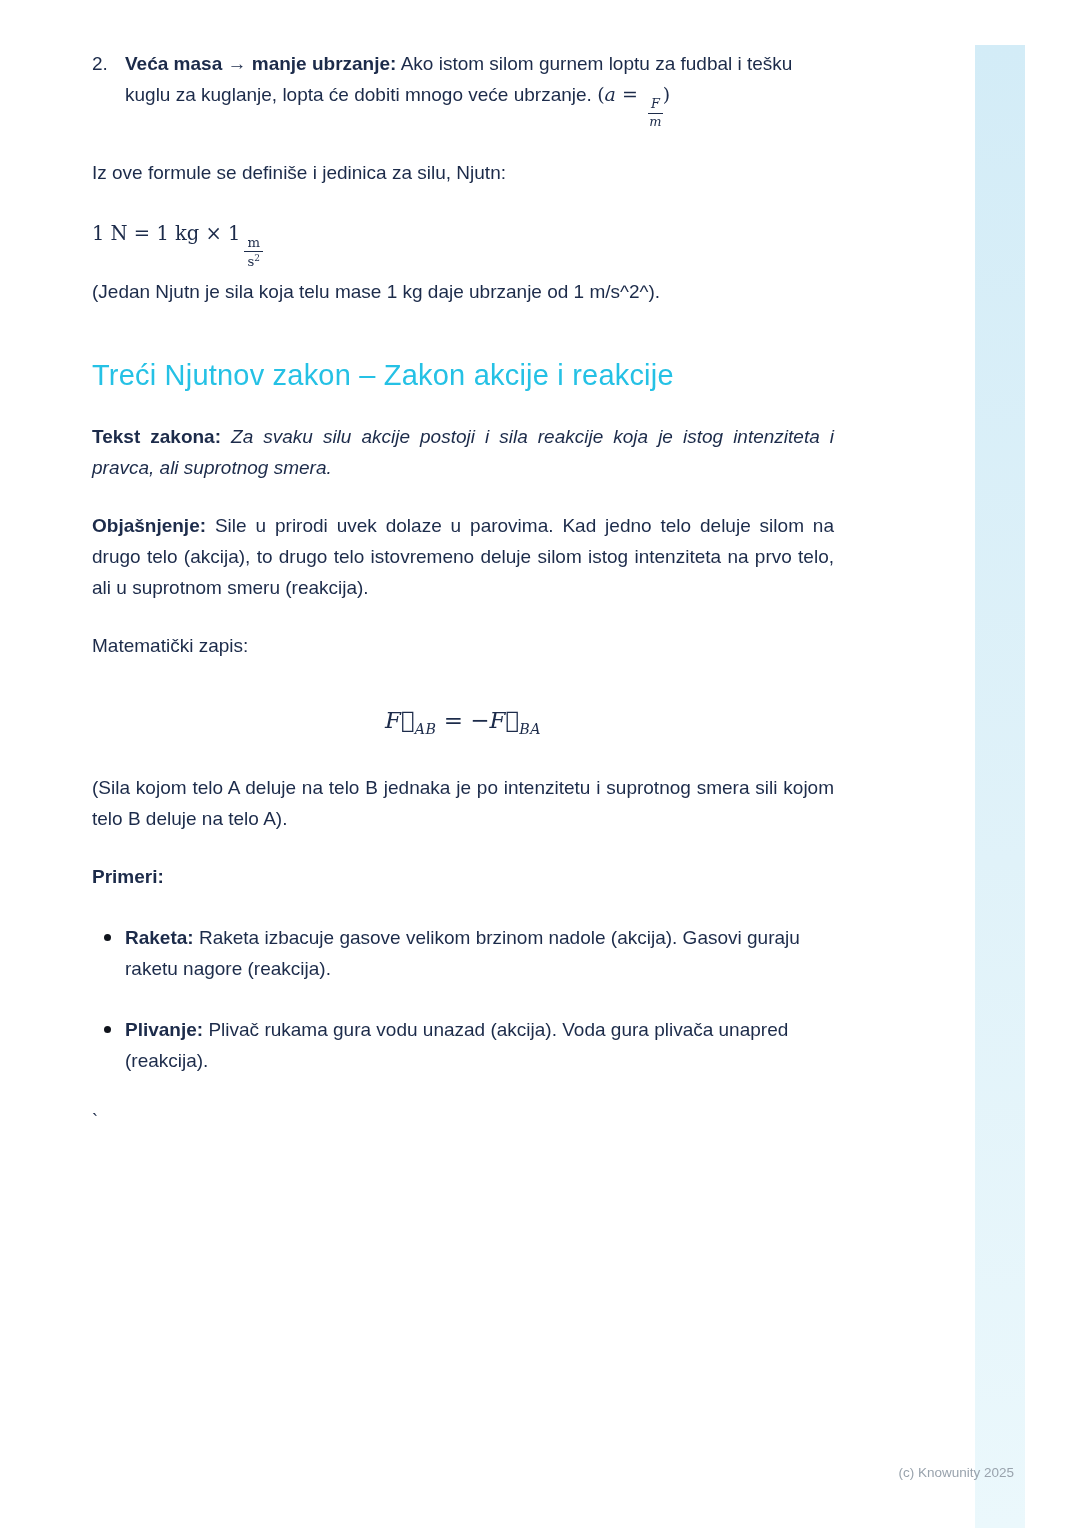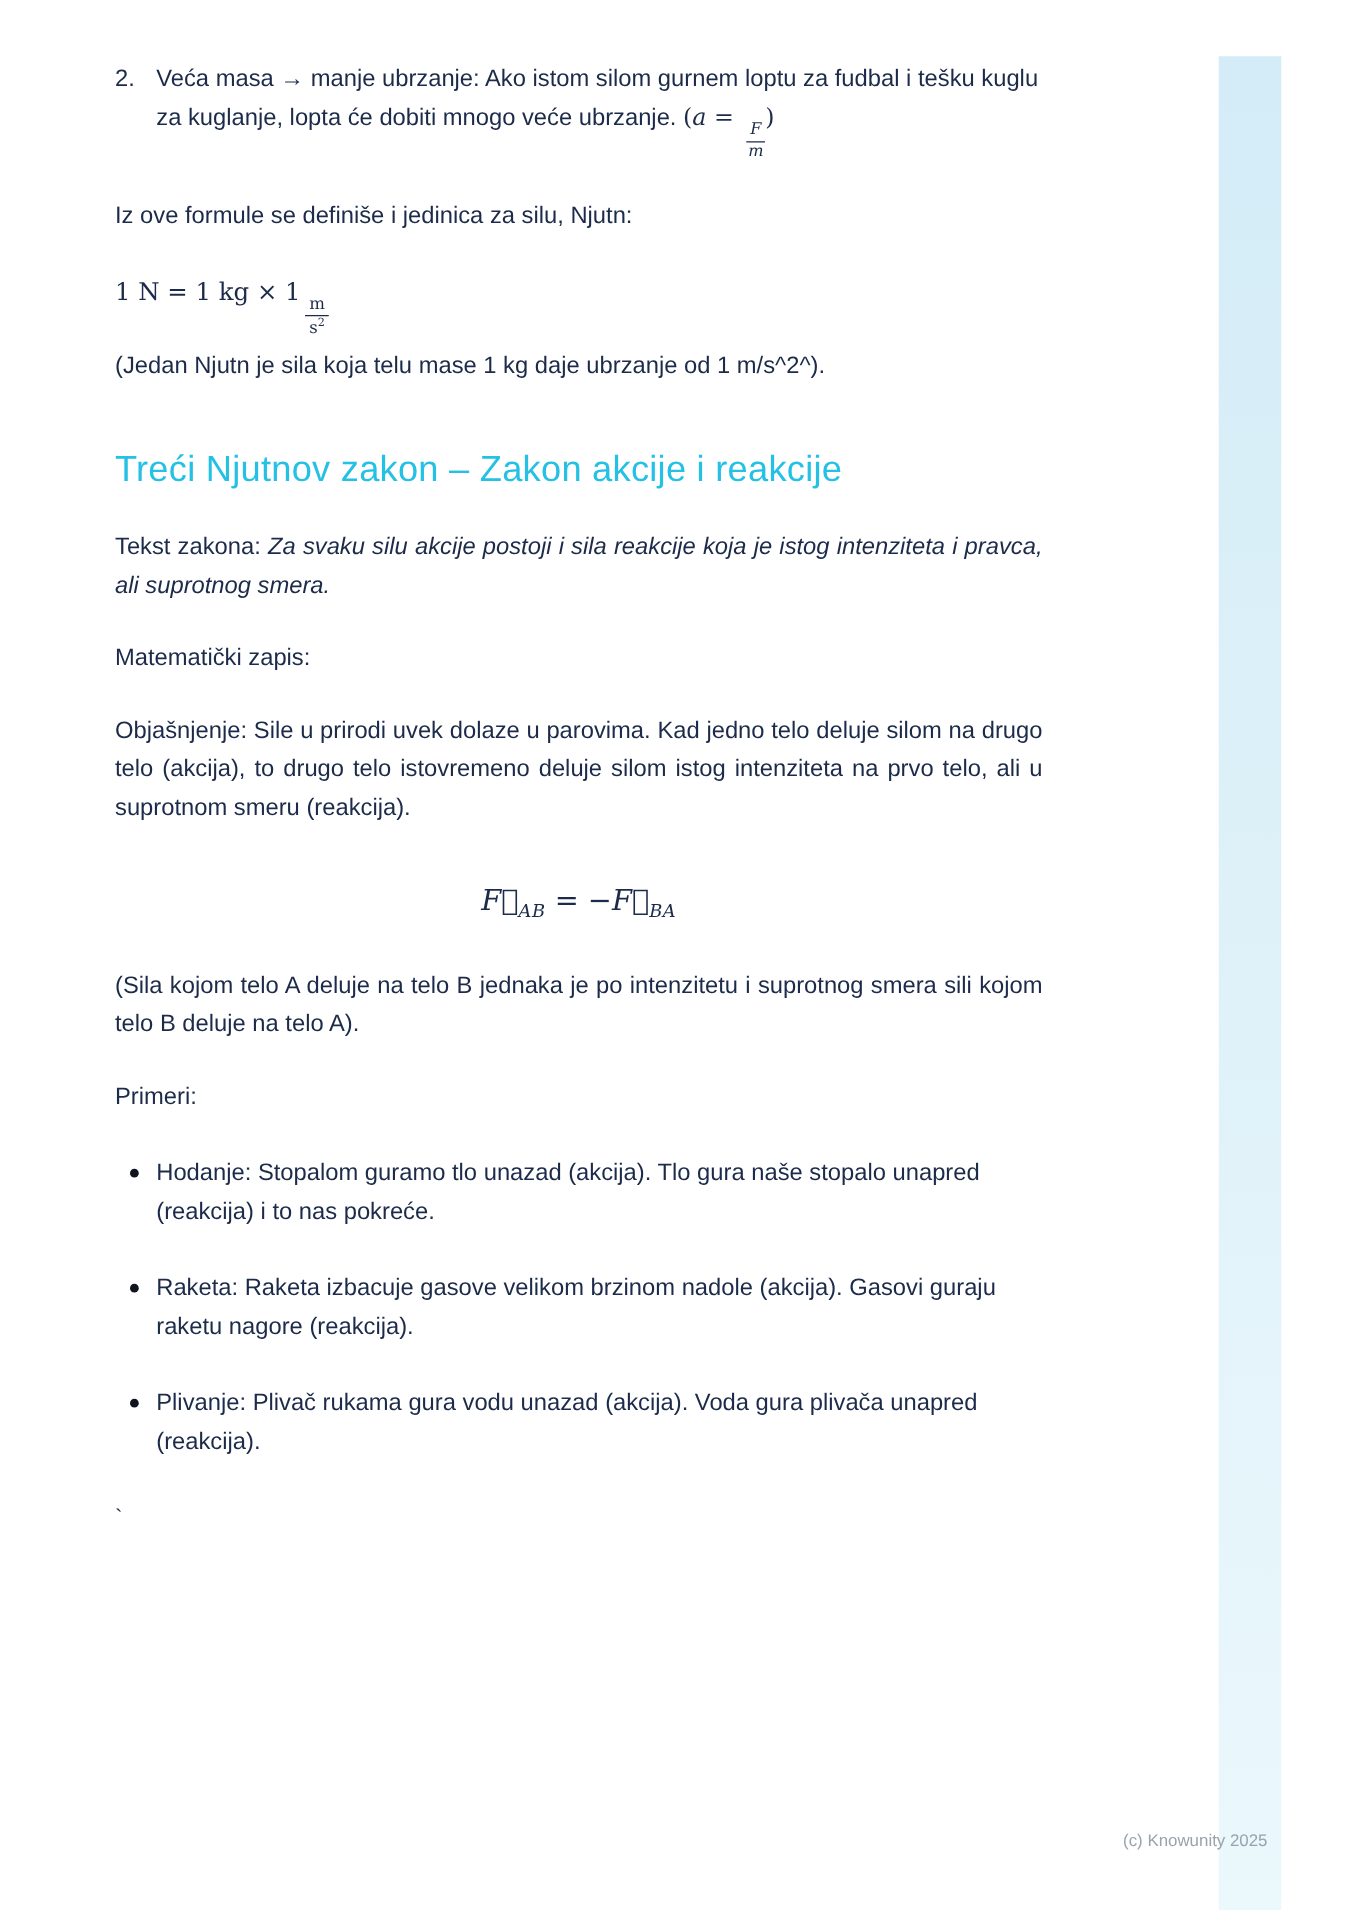--- a/index.html
+++ b/index.html
@@ -18,21 +18,21 @@
     width:50px; height:1483px;
     background:linear-gradient(180deg, var(--stripe-top,#d3ecf7) 0%, #e0f2f9 55%, var(--stripe-bottom,#ebf8fc) 100%);
   }
   .content {
     position:absolute; left:92px; top:48px; width:742px;
     color:var(--text,#1c2b4a);
     font-size:19px; line-height:31px;
   }
   .para { margin-top:27px; }
   .justify { text-align:justify; }
-  strong { font-weight:400; }
+  strong { font-weight:700; }
   em { font-style:italic; }
 
   .list-item { display:flex; }
   .li-num { flex:0 0 33px; }
   .li-text { flex:1; }
 
   .heading {
     margin-top:50px;
     font-size:29px; line-height:37px; font-weight:400;
     color:var(--heading,#25c1e5);
@@ -107,45 +107,38 @@
 
     <p class="para tight">(Jedan Njutn je sila koja telu mase 1 kg daje ubrzanje od 1 m/s^2^).</p>
 
     <h1 class="heading">Treći Njutnov zakon – Zakon akcije i reakcije</h1>
 
     <p class="para justify">
       <strong>Tekst zakona:</strong>
       <em>Za svaku silu akcije postoji i sila reakcije koja je istog intenziteta i pravca, ali suprotnog smera.</em>
     </p>
 
-    <p class="para">Matematički zapis:</p>
-
     <p class="para justify">
       <strong>Objašnjenje:</strong>
       <span>Sile u prirodi uvek dolaze u parovima. Kad jedno telo deluje silom na drugo telo (akcija), to drugo telo istovremeno deluje silom istog intenziteta na prvo telo, ali u suprotnom smeru (reakcija).</span>
     </p>
+
+    <p class="para">Matematički zapis:</p>
 
     <div class="math centered-formula">
       <span class="mi">F⃗</span><sub class="mi">AB</sub><span> = −</span><span class="mi">F⃗</span><sub class="mi">BA</sub>
     </div>
 
     <p class="para justify">(Sila kojom telo A deluje na telo B jednaka je po intenzitetu i suprotnog smera sili kojom telo B deluje na telo A).</p>
 
     <p class="para">
       <strong>Primeri:</strong>
     </p>
 
     <ul class="bullets">
-      <li>
-        <span class="dot"></span>
-        <p>
-          <strong>Hodanje:</strong>
-          <span>Stopalom guramo tlo unazad (akcija). Tlo gura naše stopalo unapred (reakcija) i to nas pokreće.</span>
-        </p>
-      </li>
       <li>
         <span class="dot"></span>
         <p>
           <strong>Raketa:</strong>
           <span>Raketa izbacuje gasove velikom brzinom nadole (akcija). Gasovi guraju raketu nagore (reakcija).</span>
         </p>
       </li>
       <li>
         <span class="dot"></span>
         <p>

